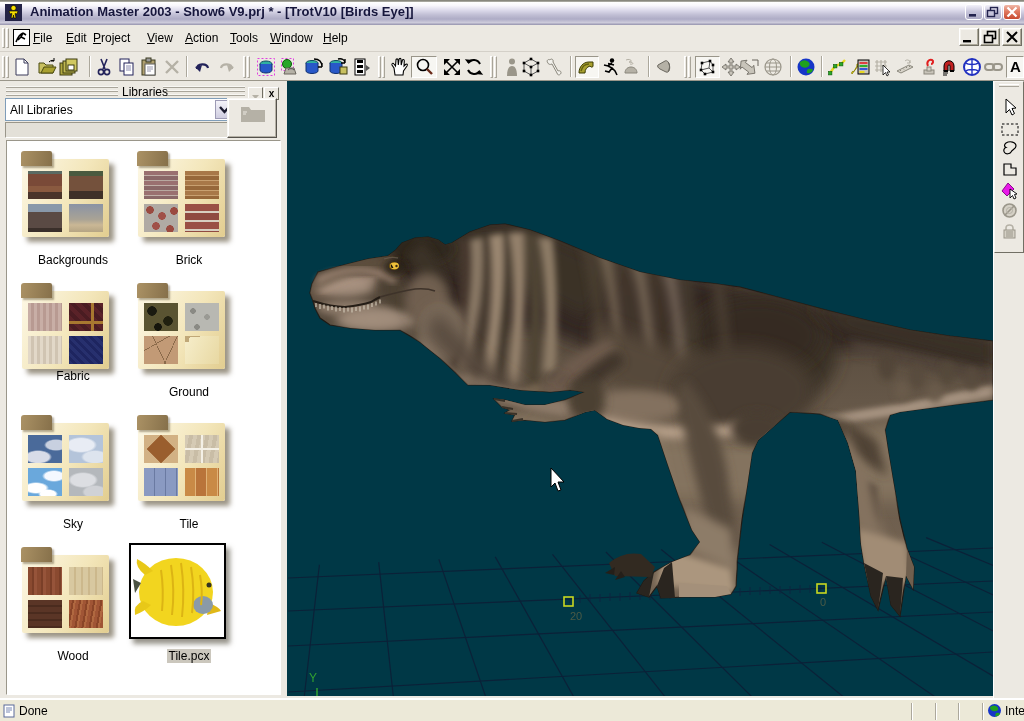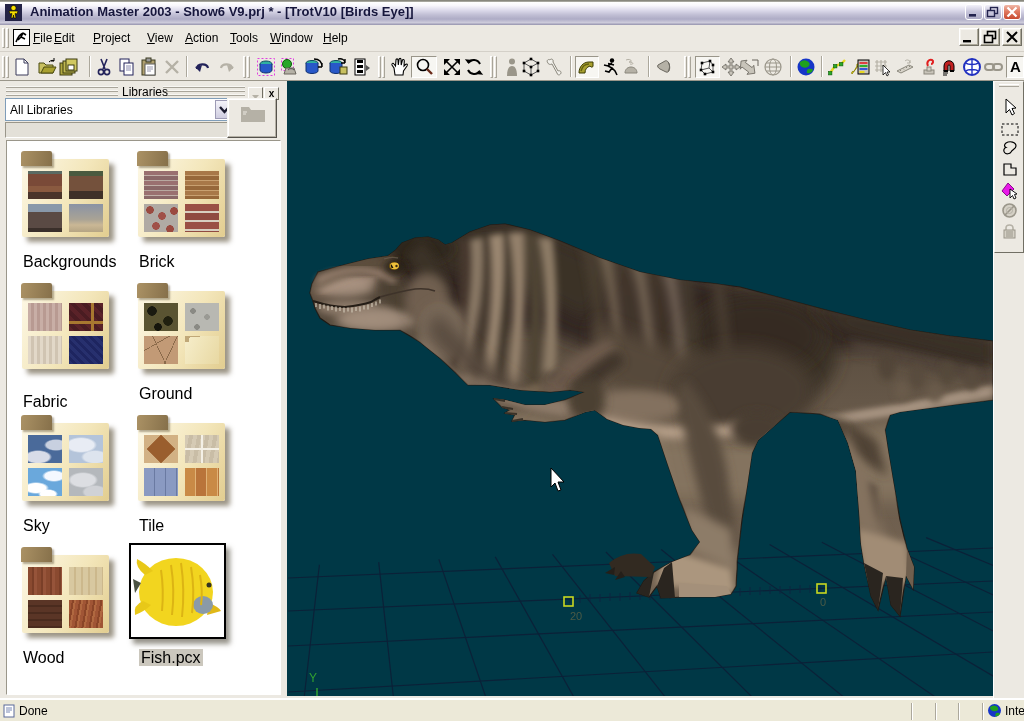--- a/index.html
+++ b/index.html
@@ -40,21 +40,21 @@
 #libtitle { position:absolute; top:0px; font-size:12px; color:#000; }
 #libdrop { position:absolute; left:248px; top:2px; width:15px; height:13px; background:#ece9e2; border:1px solid; border-color:#fff #716f64 #716f64 #fff; }
 #libclose { position:absolute; left:264px; top:2px; width:15px; height:13px; background:#ece9e2; border:1px solid; border-color:#fff #716f64 #716f64 #fff; font-size:10px; font-weight:bold; text-align:center; line-height:11px; }
 #combo { position:absolute; left:5px; top:17px; width:231px; height:23px; background:#fff; border:1px solid #7f9db9; }
 #combotext { position:absolute; left:4px; top:4px; font-size:12px; color:#000; }
 #combobtn { position:absolute; right:1px; top:1px; width:19px; height:19px; background:linear-gradient(#f4f3f9,#cfcde0); border:1px solid #9d9bb5; }
 #graybar { position:absolute; left:5px; top:41px; width:231px; height:16px; background:#e3e0d8; border:1px solid; border-color:#9a968a #fff #fff #9a968a; }
 #upbtn { position:absolute; left:227px; top:17px; width:50px; height:40px; background:#ece9e2; border:1px solid; border-color:#f8f7f4 #55524c #55524c #f8f7f4; box-shadow:inset -1px -1px 0 #b5b1a6, inset 1px 1px 0 #fff; }
 #uptext { position:absolute; left:0; top:39px; width:100%; text-align:center; color:#a8a49a; font-size:12px; }
 #liblist { position:absolute; left:6px; top:59px; width:275px; height:555px; background:#fff; border:1px solid; border-color:#9a968a #fff #fff #9a968a; overflow:hidden; }
-.flabel { position:absolute; width:116px; text-align:left; font-size:16px; color:#000;padding-left:16px; }
+.flabel { position:absolute; width:116px; text-align:center; font-size:12px; color:#000;padding-left:16px; }
 .folder { position:absolute; width:88px; height:86px; }
 .ftab { position:absolute; left:0; top:0; width:31px; height:15px; background:linear-gradient(100deg,#ab9265,#86704a); border-radius:3px 2px 0 0; box-shadow:2px 2px 2px rgba(70,55,25,.4); }
 .fbody { position:absolute; left:1px; top:8px; width:87px; height:78px; background:linear-gradient(118deg,#fdf8e6,#f3e6ba 55%,#e2cd90); border-radius:2px; box-shadow:5px 5px 5px rgba(75,62,35,.55); }
 .th { position:absolute; width:34px; height:28px; }
 .p1{left:7px;top:20px} .p2{left:48px;top:20px} .p3{left:7px;top:53px} .p4{left:48px;top:53px}
 .bg1 { background:linear-gradient(#5a6a62 12%,#7a4a38 12% 55%,#8a5a40 55% 75%,#4a342a 75%), #7a4a38; background-blend-mode:normal; }
 .bg2 { background:linear-gradient(#4a5a3f 18%, #74513c 18% 70%, #3f3028 70%); }
 .bg3 { background:linear-gradient(#8898aa 30%, #5a4a44 30% 85%, #3a2f2a 85%); }
 .bg4 { background:linear-gradient(#8a93a5, #a9a395 55%, #cab795 75%, #b5a584); }
 .br1 { background:repeating-linear-gradient(#9a7070 0 4px, #c0b0a8 4px 5px, #8a6868 5px 9px, #b8a8a0 9px 10px); }
@@ -118,21 +118,21 @@
 </div>
 
 <div id="menubar">
   <div class="mgrip" style="left:2px"></div>
   <div class="mgrip" style="left:6px"></div>
   <svg id="menuicon" viewBox="0 0 17 17">
         <rect x="0.5" y="0.5" width="16" height="16" fill="#fff" stroke="#000"></rect>
         <path d="M3 13 C5 8 7 5 10 4 M10 4 L13 6 M10 4 L8 8 L12 10 M8 8 L5 11" stroke="#000" stroke-width="1.6" fill="none"></path>
       </svg>
   <span class="menuitem" style="left:33px"><u>F</u>ile</span>
-  <span class="menuitem" style="left:54px"><u>E</u>dit</span>
+  <span class="menuitem" style="left:66px"><u>E</u>dit</span>
   <span class="menuitem" style="left:93px"><u>P</u>roject</span>
   <span class="menuitem" style="left:147px"><u>V</u>iew</span>
   <span class="menuitem" style="left:185px"><u>A</u>ction</span>
   <span class="menuitem" style="left:230px"><u>T</u>ools</span>
   <span class="menuitem" style="left:270px"><u>W</u>indow</span>
   <span class="menuitem" style="left:323px"><u>H</u>elp</span>
   <div class="childbtn" style="left:959px"><svg width="18" height="16" viewBox="0 0 18 16">
           <rect x="3" y="11" width="8" height="2.4" fill="#000"></rect>
         </svg></div>
   <div class="childbtn" style="left:980px"><svg width="18" height="16" viewBox="0 0 18 16">
@@ -423,21 +423,21 @@
             <div class="th p4 fa4"></div>
           </div>
       <div class="folder" style="left:130px;top:142px">
             <div class="fbody"></div>
             <div class="ftab"></div>
         <div class="th p1 gr1"></div>
             <div class="th p2 gr2"></div>
             <div class="th p3 gr3"></div>
             <div class="th p4 gr4"></div>
           </div>
-      <div class="flabel" style="left:0;top:252px">Fabric</div>
+      <div class="flabel" style="left:0;top:228px">Fabric</div>
       <div class="flabel" style="left:116px;top:244px">Ground</div>
 
       <div class="folder" style="left:14px;top:274px">
             <div class="fbody"></div>
             <div class="ftab"></div>
         <div class="th p1 sk1"></div>
             <div class="th p2 sk2"></div>
             <div class="th p3 sk3"></div>
             <div class="th p4 sk4"></div>
           </div>
@@ -466,21 +466,21 @@
           <path d="M14 30 Q4 22 6 14 Q14 18 22 26 Z" fill="#e8c818"></path>
           <path d="M12 56 Q2 60 4 70 Q14 66 20 60 Z" fill="#e8c818"></path>
           <path d="M10 38 L2 34 L4 48 Z" fill="#4a5242"></path>
           <path d="M78 58 Q88 62 90 66 L76 70 Z" fill="#e0b818"></path>
           <ellipse cx="72" cy="60" rx="10" ry="9" fill="#8a9aa8"></ellipse>
           <path d="M30 25 Q33 45 31 66 M40 20 Q44 45 41 70 M50 18 Q54 45 51 72 M60 22 Q64 45 61 68 M69 30 Q72 46 70 60" stroke="#dcb414" stroke-width="2" fill="none"></path>
           <circle cx="78" cy="40" r="2.5" fill="#332"></circle>
         </svg>
       </div>
       <div class="flabel" style="left:0;top:508px">Wood</div>
-      <div class="flabel" style="left:116px;top:508px"><span style="background:#cbc7bd; padding:0 2px;">Fish.pcx</span></div>
+      <div class="flabel" style="left:116px;top:508px"><span style="background:#cbc7bd; padding:0 2px;">Tile.pcx</span></div>
     </div>
   </div>
   <div id="viewport">
 <svg width="706" height="618" viewBox="0 0 706 618">
 <defs>
   <filter id="b3" x="-30%" y="-30%" width="160%" height="160%">
               <feGaussianBlur stdDeviation="3"></feGaussianBlur>
             </filter>
   <filter id="b5" x="-30%" y="-30%" width="160%" height="160%">
               <feGaussianBlur stdDeviation="5"></feGaussianBlur>

